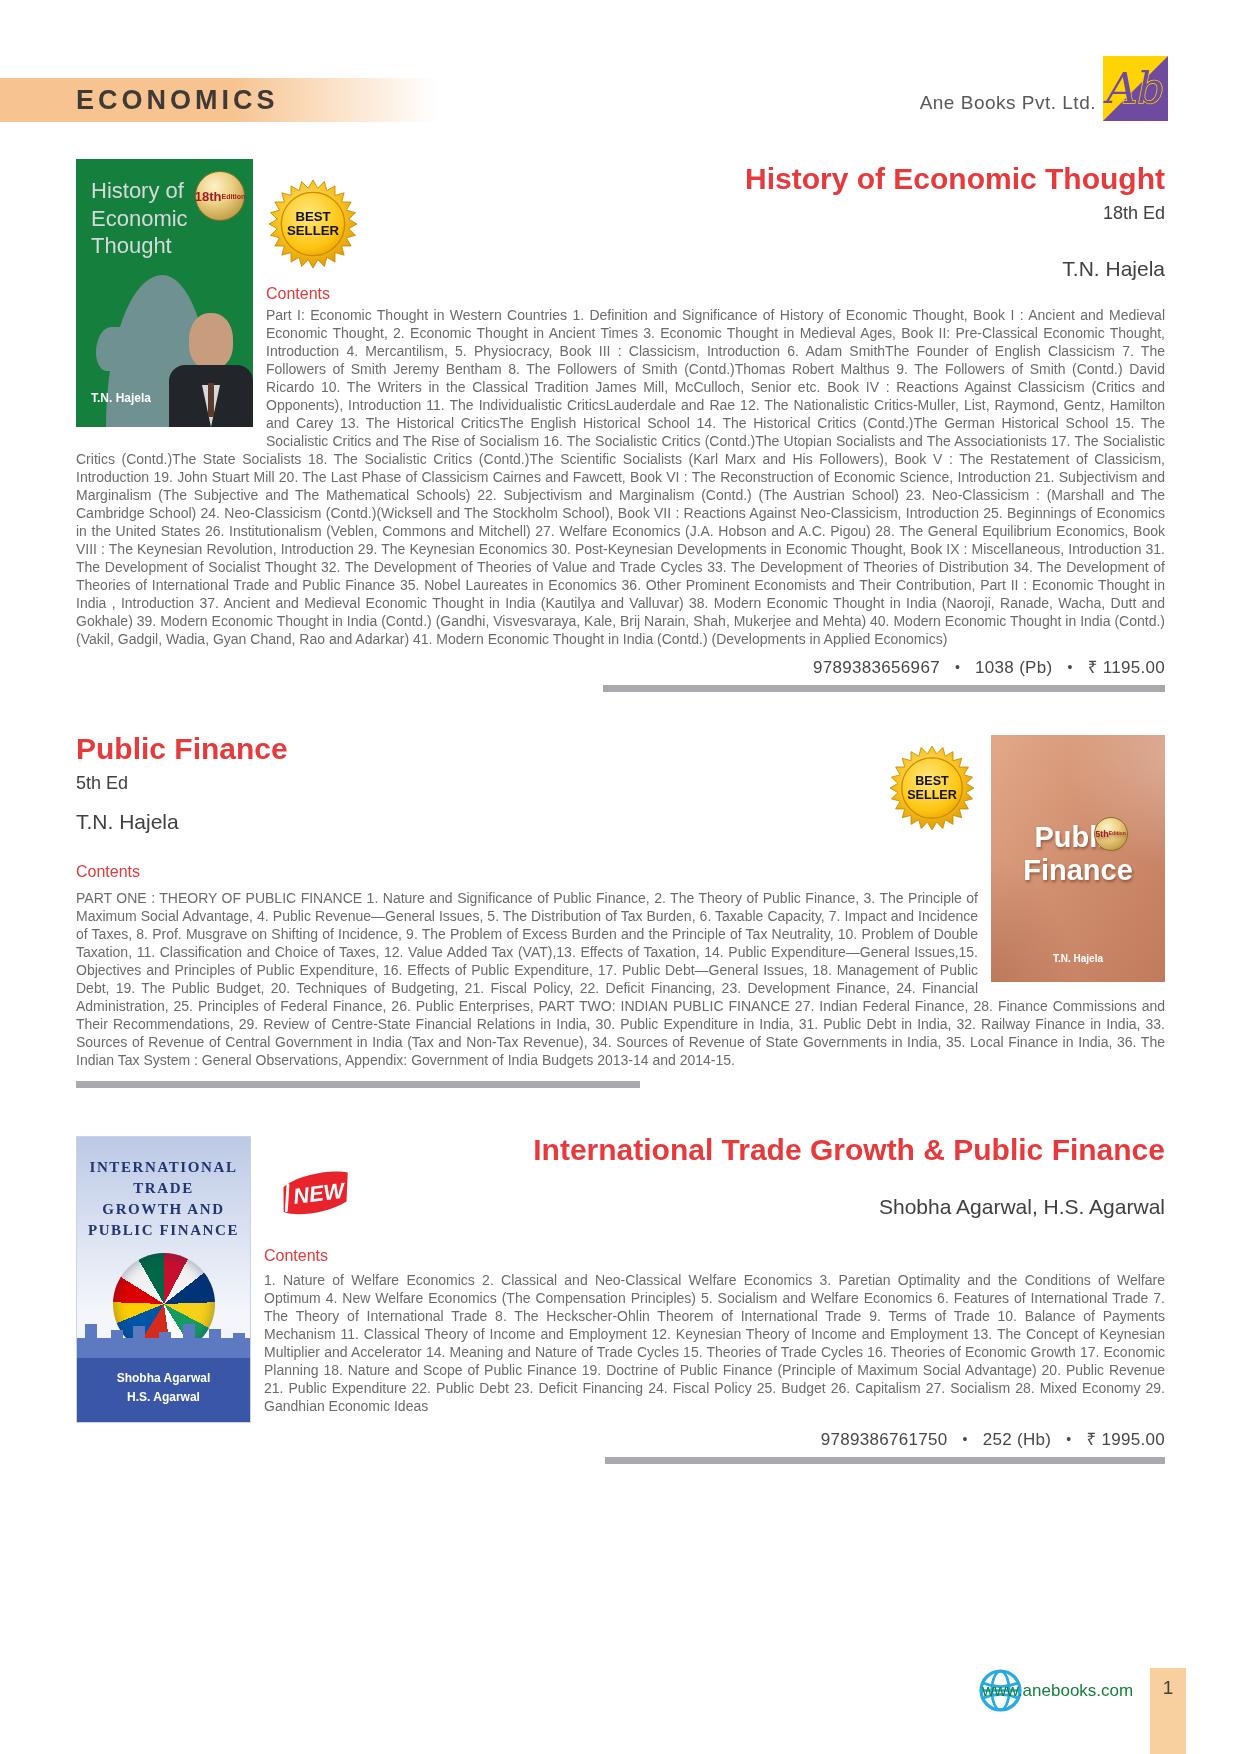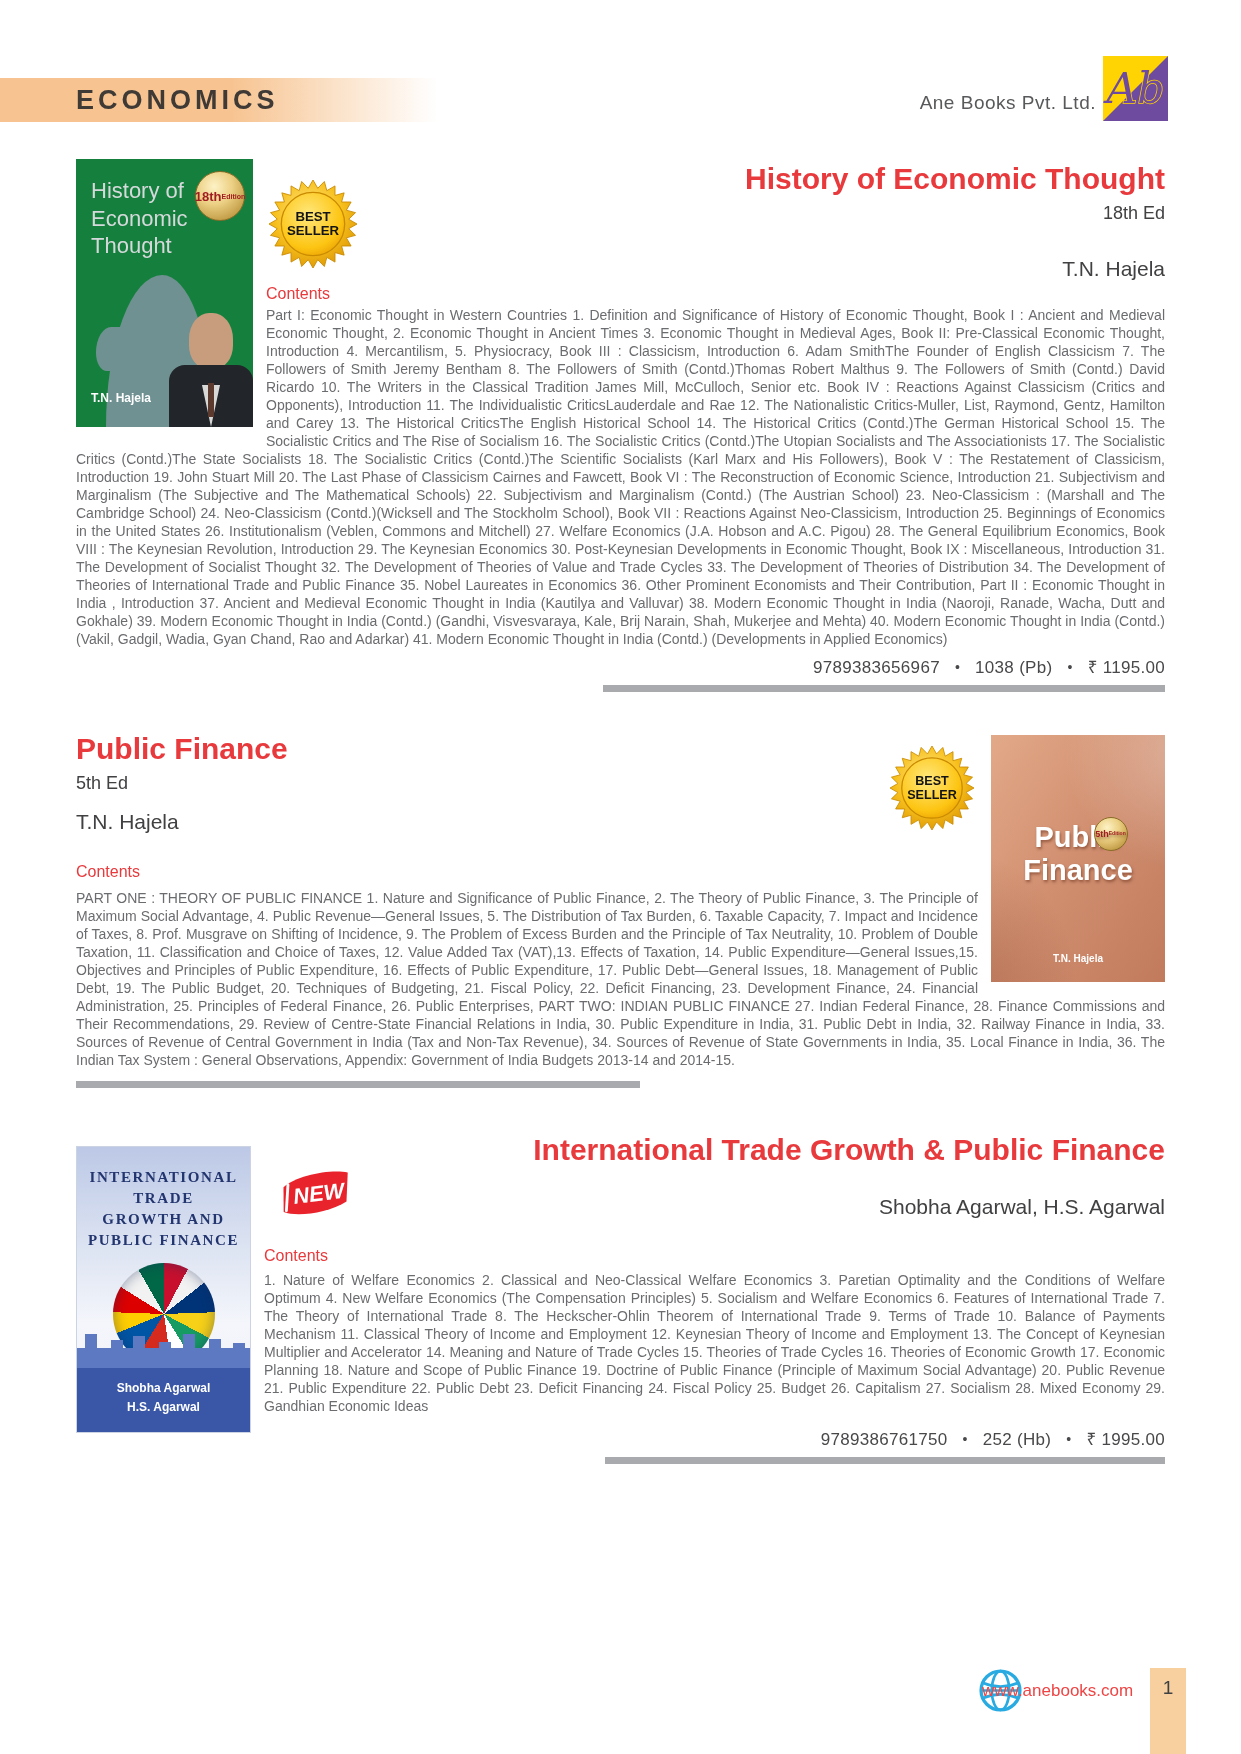--- a/index.html
+++ b/index.html
@@ -118,21 +118,21 @@
   .seal { position:absolute; }
   .seal svg { display:block; width:100%; height:100%; }
   .seal1 { left:193px; top:16px;  width:88px; height:88px; }
   .seal2 { left:814px; top:10px;  width:84px; height:88px; }
   .new-badge { position:absolute; left:202px; top:34px; width:76px; height:54px; }
 
   
   .site { position:absolute; left:978px; top:1668px; width:170px; height:46px; }
   .site svg { position:absolute; left:0; top:0; }
   .site .url { position:absolute; left:4px; top:0; line-height:46px; font-size:17px;
-      color:#ef4444; white-space:nowrap; }
+      color:#15803d; white-space:nowrap; }
   .pagebox { position:absolute; left:1150px; top:1668px; width:36px; height:86px;
       background:#f8cf9e; text-align:center; padding-top:9px; font-size:19px; color:#3f4042; }
 </style>
 </head>
 <body>
 
 <svg width="0" height="0" style="position:absolute">
   <defs>
     <radialGradient id="goldOuter" cx="45%" cy="38%" r="70%">
       <stop offset="0%" stop-color="#ffe98e"></stop>
@@ -232,21 +232,21 @@
 
     <h1 class="b-title">Public Finance</h1>
     <div class="b-ed">5th Ed</div>
     <div class="b-auth" style="margin-top:16px">T.N. Hajela</div>
     <div class="contents-h" style="margin-top:29px">Contents</div>
     <p class="contents-p" style="margin-top:8px">PART ONE : THEORY OF PUBLIC FINANCE 1. Nature and Significance of Public Finance, 2. The Theory of Public Finance, 3. The Principle of Maximum Social Advantage, 4. Public Revenue—General Issues, 5. The Distribution of Tax Burden, 6. Taxable Capacity, 7. Impact and Incidence of Taxes, 8. Prof. Musgrave on Shifting of Incidence, 9. The Problem of Excess Burden and the Principle of Tax Neutrality, 10. Problem of Double Taxation, 11. Classification and Choice of Taxes, 12. Value Added Tax (VAT),13. Effects of Taxation, 14. Public Expenditure—General Issues,15. Objectives and Principles of Public Expenditure, 16. Effects of Public Expenditure, 17. Public Debt—General Issues, 18. Management of Public Debt, 19. The Public Budget, 20. Techniques of Budgeting, 21. Fiscal Policy, 22. Deficit Financing, 23. Development Finance, 24. Financial Administration, 25. Principles of Federal Finance, 26. Public Enterprises, PART TWO: INDIAN PUBLIC FINANCE 27. Indian Federal Finance, 28. Finance Commissions and Their Recommendations, 29. Review of Centre-State Financial Relations in India, 30. Public Expenditure in India, 31. Public Debt in India, 32. Railway Finance in India, 33. Sources of Revenue of Central Government in India (Tax and Non-Tax Revenue), 34. Sources of Revenue of State Governments in India, 35. Local Finance in India, 36. The Indian Tax System : General Observations, Appendix: Government of India Budgets 2013-14 and 2014-15.</p>
     <div class="rule r-left"></div>
   </section>
 
   <section class="book sec3">
-    <div class="cover cover3 fl" style="margin-top:11px">
+    <div class="cover cover3 fl" style="margin-top:1px">
       <div class="c3-title">
         <div>INTERNATIONAL</div>
         <div>TRADE</div>
         <div>GROWTH AND</div>
         <div>PUBLIC FINANCE</div>
       </div>
       <div class="c3-globe"></div>
       <div class="c3-sky"></div>
       <div class="c3-band">
         <div>Shobha Agarwal</div>

